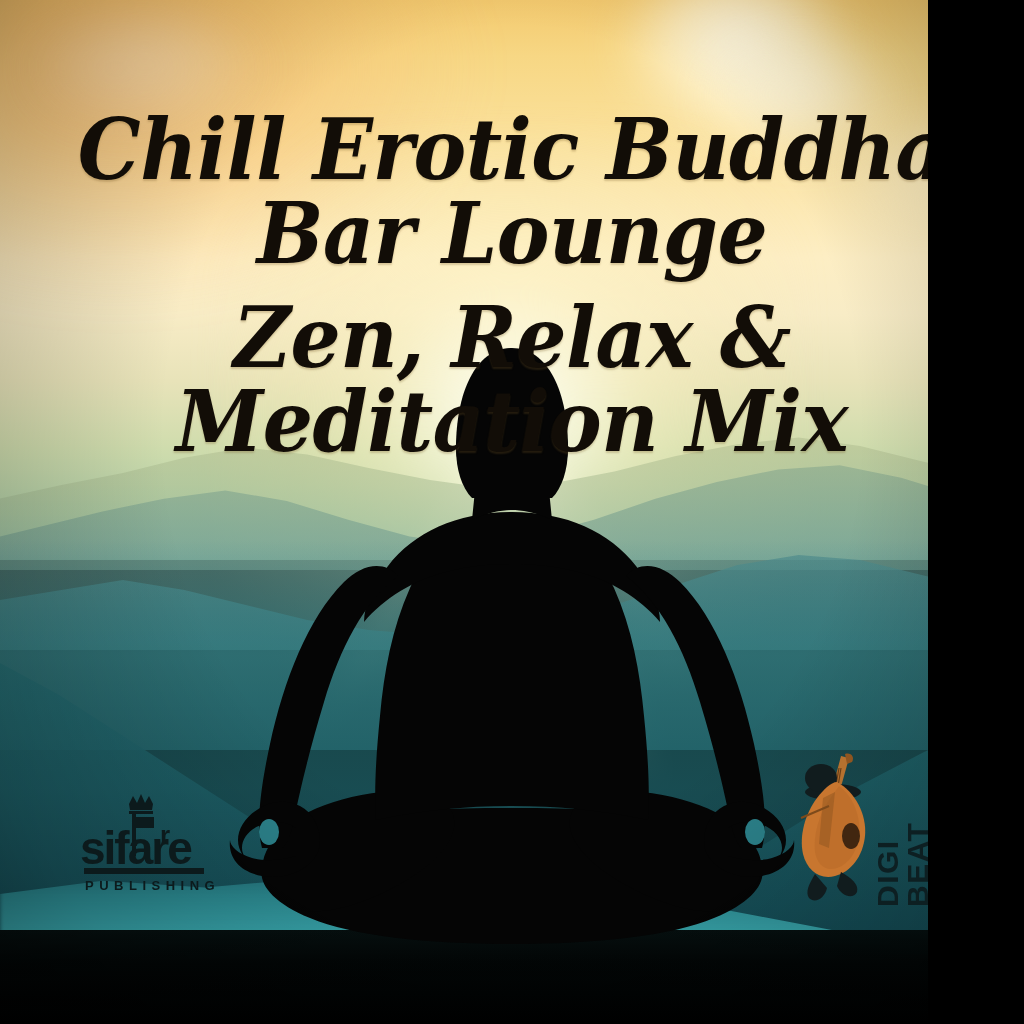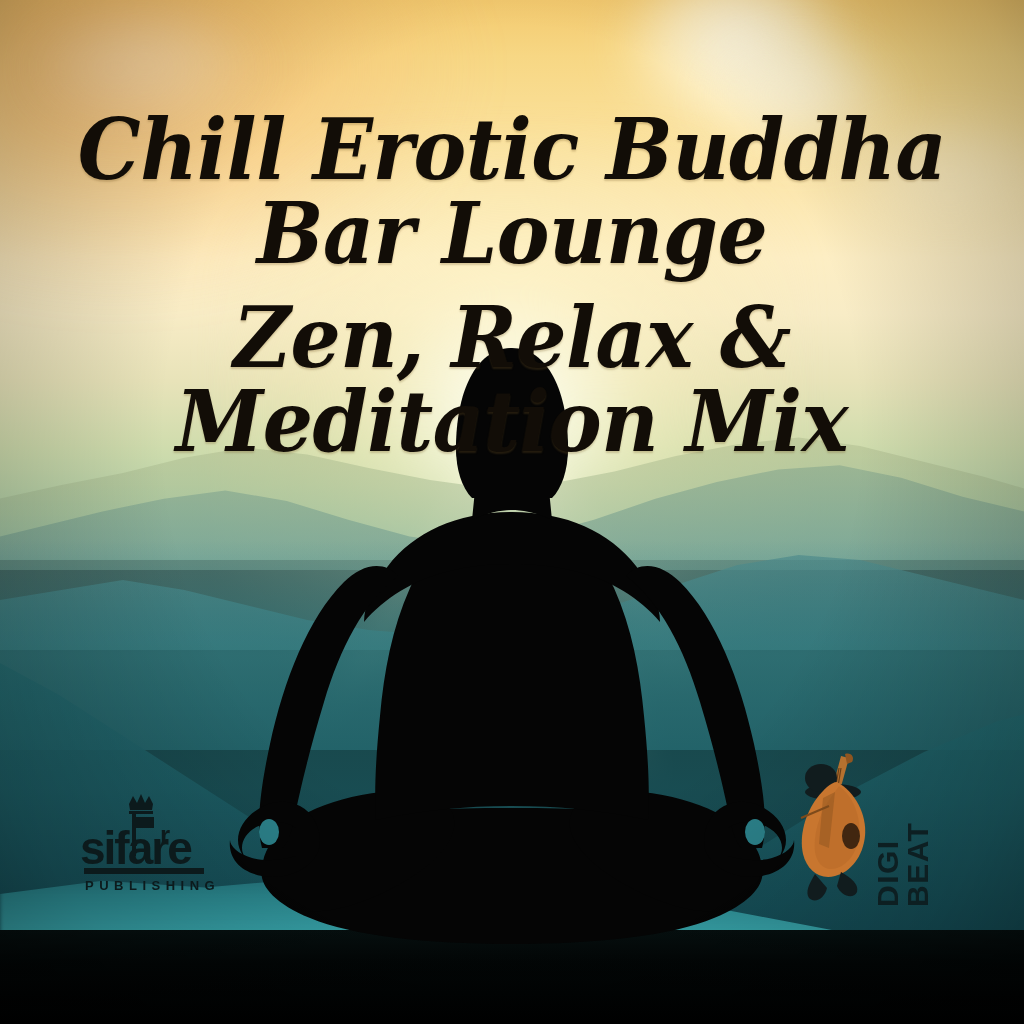--- a/index.html
+++ b/index.html
@@ -1,19 +1,19 @@
 <!DOCTYPE html>
 <html><head>
 <meta charset="utf-8">
 <style>
   html,body{margin:0;padding:0;background:#000;}
   body{width:1024px;height:1024px;overflow:hidden;
        font-family:"Liberation Sans",sans-serif;}
 
-  #cover{position:relative;width:1024px;height:1024px;overflow:hidden;
+  #cover{position:relative;width:928px;height:1024px;overflow:hidden;
          background:#0b1414;}
 
   
   .sky{position:absolute;left:0;top:0;width:1024px;height:560px;
        background:linear-gradient(180deg,
           #f3c96e 0%,
           #f7d784 10%,
           #fadf97 22%,
           #fce7af 34%,
           #fdeec4 46%,

